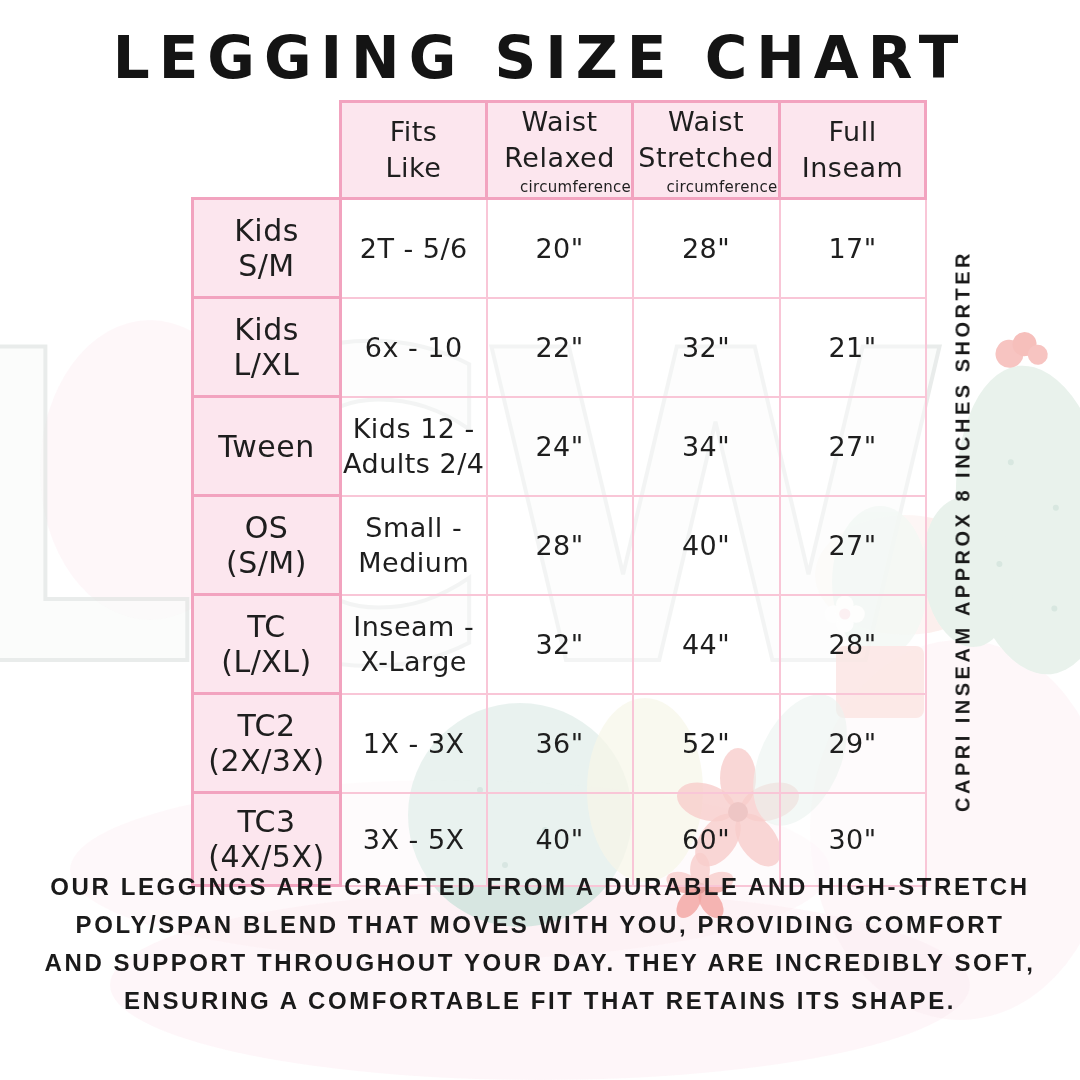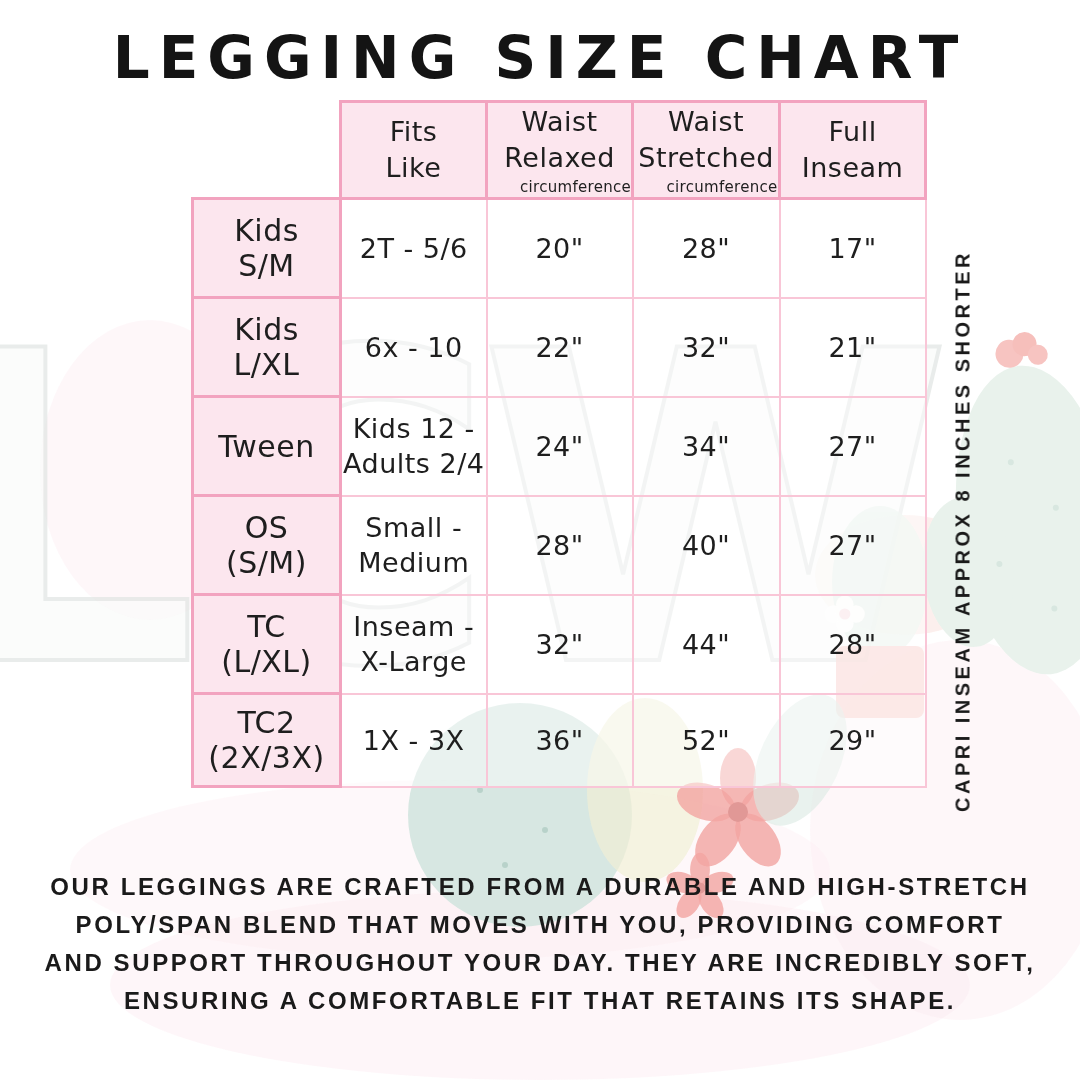--- a/index.html
+++ b/index.html
@@ -226,20 +226,28 @@
       <td class="dcell">28"</td>
     </tr>
     <tr class="drow">
       <th class="rlabel">TC2
 (2X/3X)</th>
       <td class="dcell">1X - 3X</td>
       <td class="dcell">36"</td>
       <td class="dcell">52"</td>
       <td class="dcell">29"</td>
     </tr>
+    <tr class="drow">
+      <th class="rlabel">TC3
+(4X/5X)</th>
+      <td class="dcell">3X - 5X</td>
+      <td class="dcell">40"</td>
+      <td class="dcell">60"</td>
+      <td class="dcell">30"</td>
+    </tr>
   </tbody>
     </table>
 
   <div class="side-note">CAPRI INSEAM APPROX 8 INCHES SHORTER</div>
 
   <div class="footer-text">OUR LEGGINGS ARE CRAFTED FROM A DURABLE AND HIGH-STRETCH
 POLY/SPAN BLEND THAT MOVES WITH YOU, PROVIDING COMFORT
 AND SUPPORT THROUGHOUT YOUR DAY. THEY ARE INCREDIBLY SOFT,
 ENSURING A COMFORTABLE FIT THAT RETAINS ITS SHAPE.</div>
 

